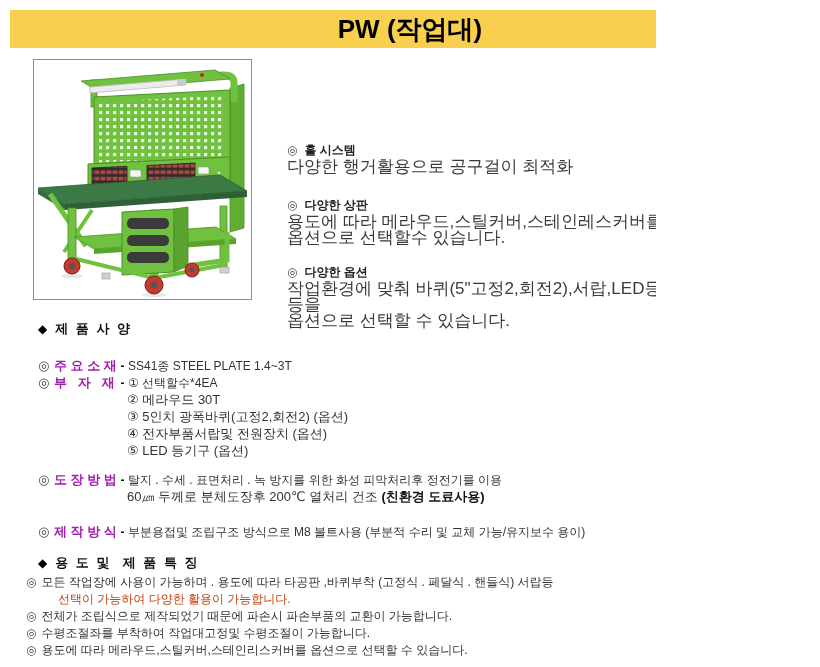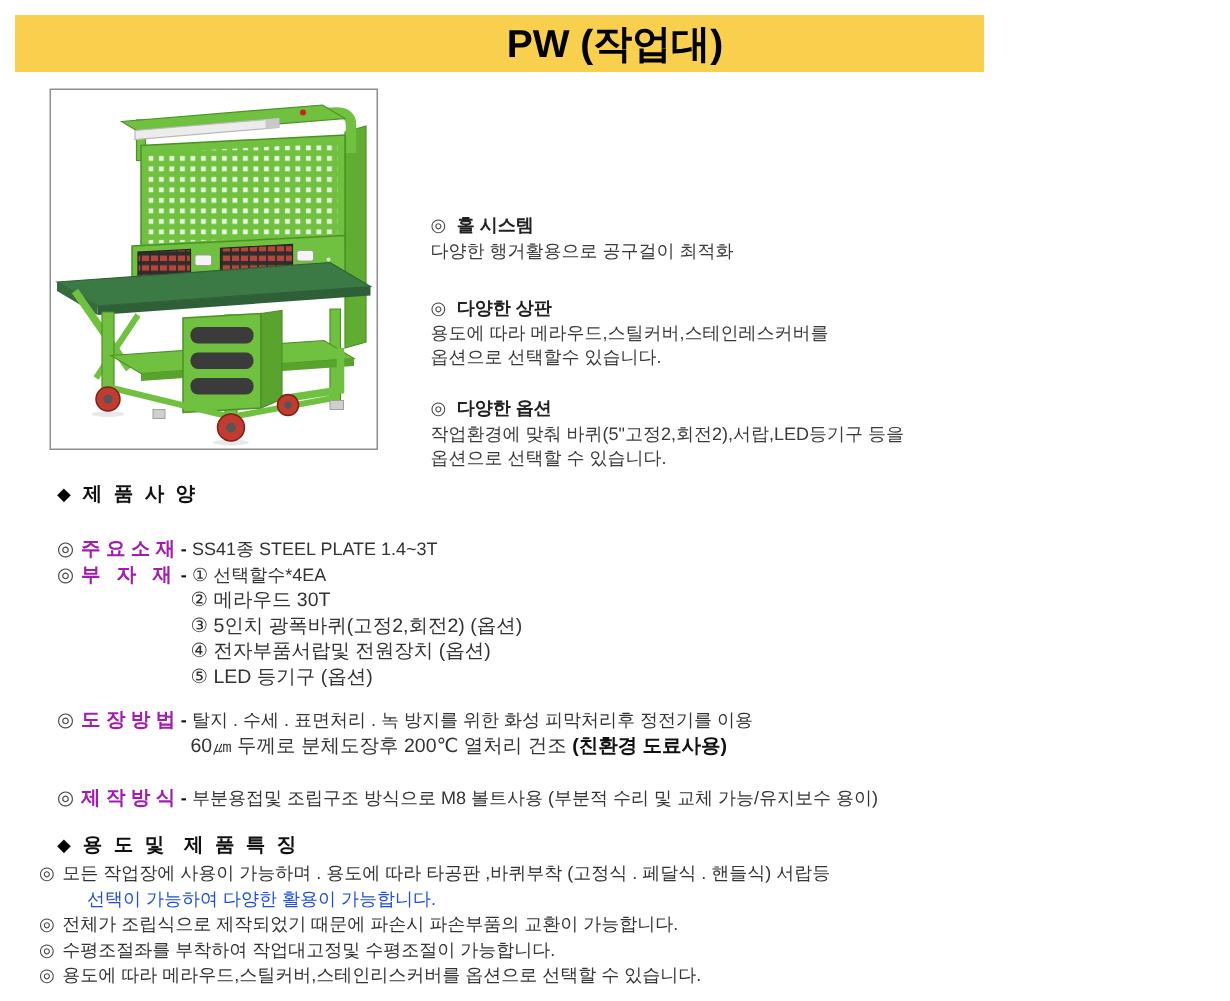--- a/index.html
+++ b/index.html
@@ -19,38 +19,38 @@
     position:absolute; left:33px; top:59px; width:219px; height:241px;
     border:1px solid #8f8f8f; background:#fff; box-sizing:border-box;
   }
   .product-frame svg { display:block; width:100%; height:100%; }
 
   
   .features { position:absolute; left:287px; top:94px; width:420px; }
   .feature { position:absolute; left:0;margin-top:48px; }
   .f-head { font-size:12px; font-weight:700; color:#222; line-height:17px; }
   .ring { font-weight:400; color:#444; margin-right:7px; font-size:12px; }
-  .f-line { font-size:12px; color:#3a3a3a; line-height:16px; }
+  .f-line { font-size:17px; color:#3a3a3a; line-height:16px; }
 
   
   .sec-title { position:absolute; left:38px; font-size:13px; font-weight:700; color:#111; }
   .sec-title .st-text { white-space:pre; letter-spacing:2px; margin-left:8px; }
   .diamond { font-size:12px; color:#000; }
 
   .spec-row { position:absolute; left:38px; display:flex; align-items:baseline; white-space:nowrap; }
   .spec-row .bullet { width:16px; font-size:13px; font-weight:700; color:#444; }
   .spec-row .label  { width:63px; font-size:13px; font-weight:700; color:#a21caf; white-space:pre; }
   .spec-row .dash   { width:11px; text-align:center; font-weight:700; color:#111; font-size:12px; }
   .spec-row .value  { font-size:12px; color:#333; }
   .spec-sub { position:absolute; left:127px; font-size:13px; color:#333; white-space:nowrap; }
   .bold-inline { font-weight:700; color:#111; }
 
   .usage-item { position:absolute; left:26px; font-size:12px; color:#333; white-space:nowrap; }
   .usage-item .ring { margin-right:5px; }
-  .usage-cont { position:absolute; left:58px; font-size:12px; color:#1d4ed8; white-space:nowrap; }
+  .usage-cont { position:absolute; left:58px; font-size:12px; color:#c2410c; white-space:nowrap; }
 </style>
 </head>
 <body>
 
 <div class="page">
 
   <div class="banner">
     <div class="title">PW (작업대)</div>
   </div>
 

